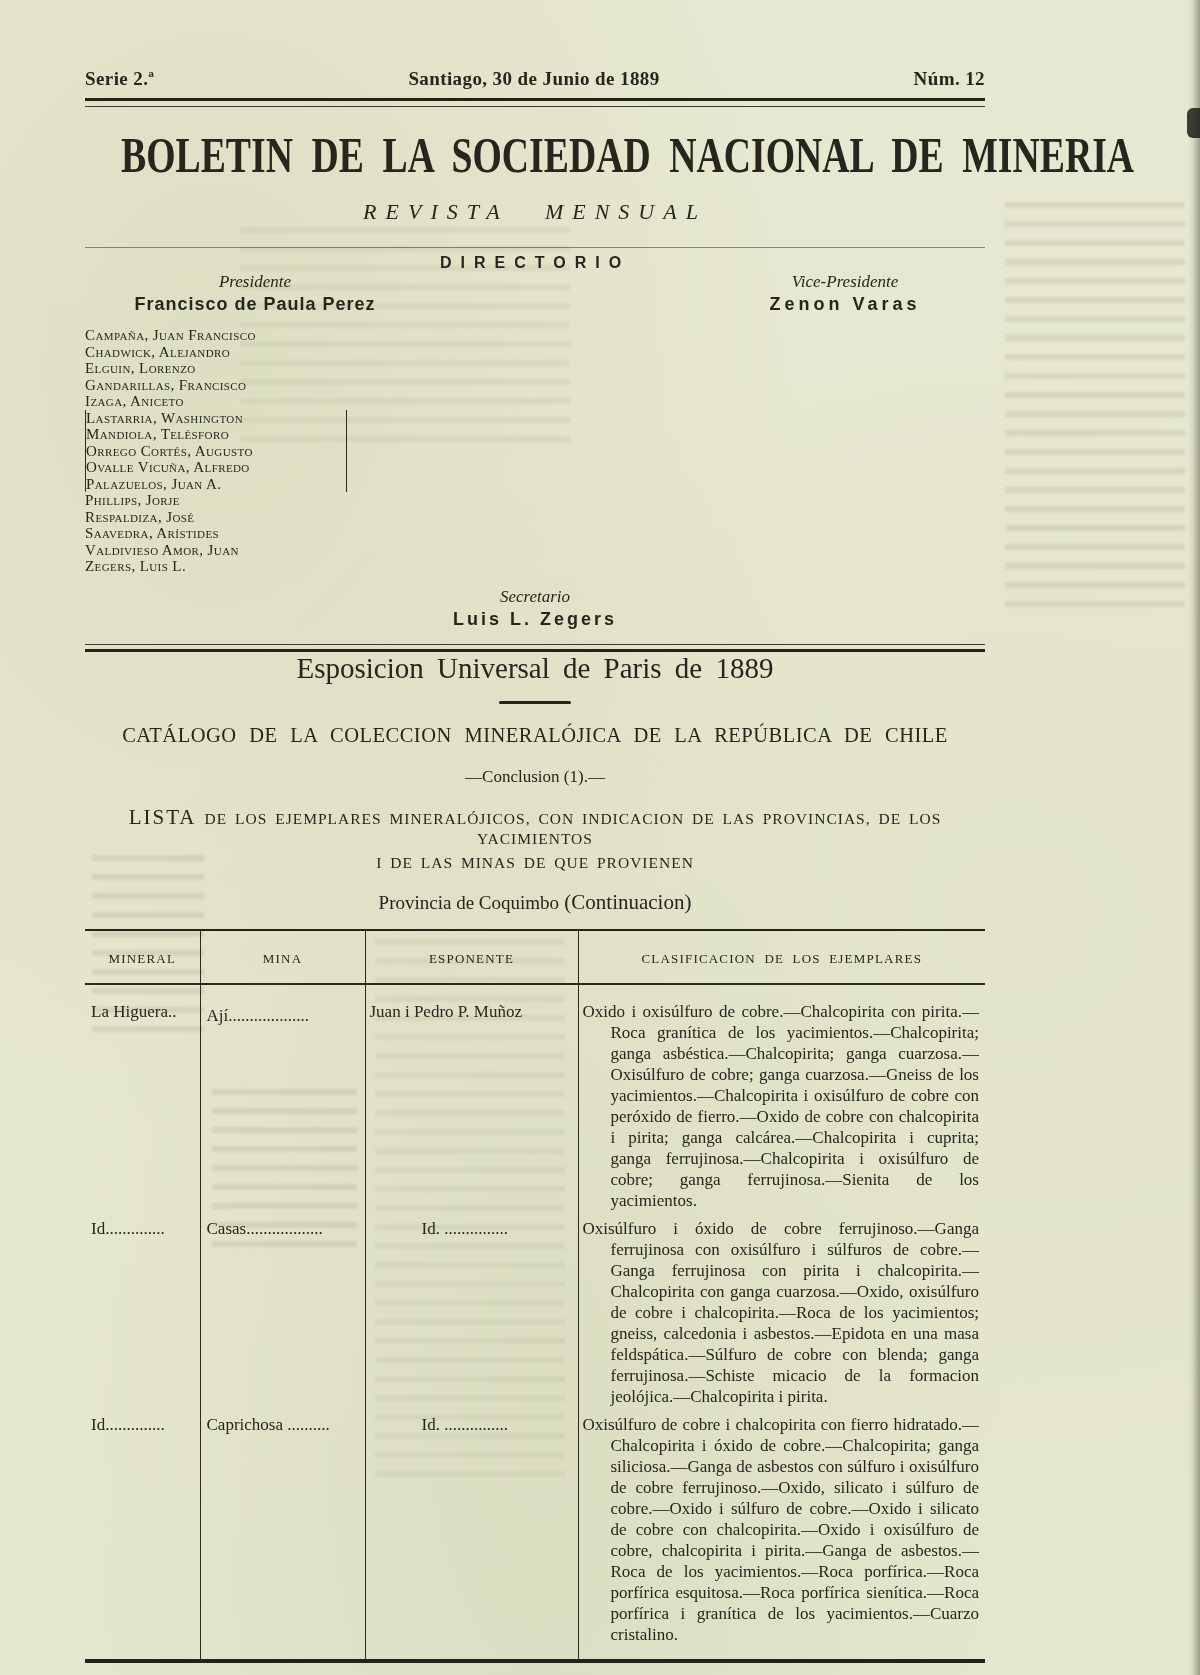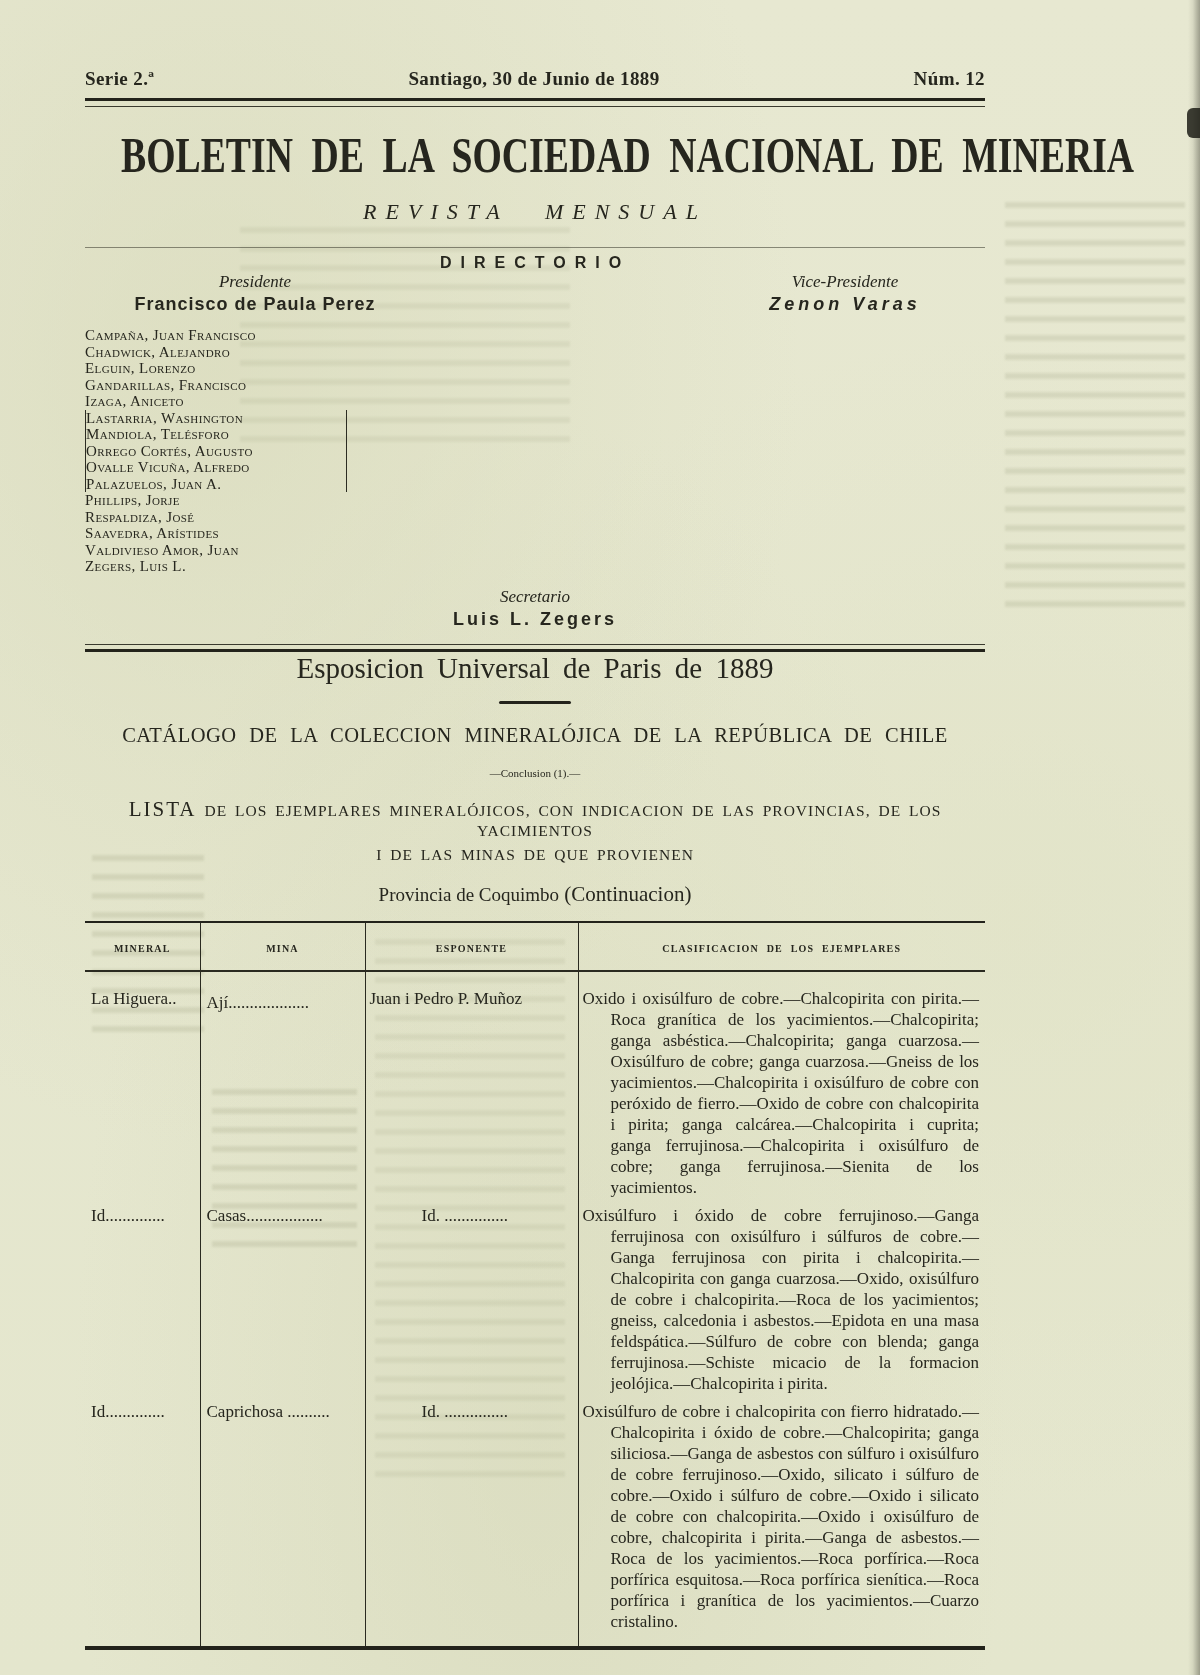--- a/index.html
+++ b/index.html
@@ -30,52 +30,52 @@
   .directorio-heading{margin-top:6px; text-align:center;
     font-family:"Liberation Sans","DejaVu Sans",sans-serif; font-weight:bold;
     font-size:16px; letter-spacing:9px;}
   .officers{display:flex; margin-top:0px;}
   .officer{width:50%; text-align:center;}
   .officer.pres{transform:translateX(-55px);}
   .officer.vice{transform:translateX(85px);}
   .officer .role{font-style:italic; font-size:17px;}
   .officer .name{font-family:"Liberation Sans","DejaVu Sans",sans-serif; font-weight:bold;
     font-size:18px; margin-top:2px; letter-spacing:1px;}
-  .officer.vice .name{letter-spacing:4px;font-style:italic;}
+  .officer.vice .name{letter-spacing:4px;}
 
   .members{display:flex; margin-top:12px; font-size:15px;flex-direction:column;}
   .members ul{list-style:none; margin:0; padding:0; font-variant:small-caps;
     letter-spacing:.4px; line-height:16.5px;}
   .mcol1{width:342px; padding-left:50px; box-sizing:border-box;}
   .mcol2{width:262px; padding-left:20px; box-sizing:border-box;
     border-left:1.5px solid #2c2c22; border-right:1.5px solid #2c2c22;}
   .mcol3{flex:1; padding-left:62px; box-sizing:border-box;}
 
   .secretario{text-align:center; margin-top:12px;}
   .secretario .role{font-style:italic; font-size:17px;}
   .secretario .name{font-family:"Liberation Sans","DejaVu Sans",sans-serif; font-weight:bold;
     font-size:18px; letter-spacing:3px; margin-top:2px;}
 
   .rule-double-bottom{margin-top:14px; height:4px; border-top:1.5px solid #3a3a2e; border-bottom:3.5px solid #23231b;}
 
   .article-heading{text-align:center; font-size:29px; font-weight:normal; word-spacing:6px;}
   .article-divider{margin:16px auto 0; width:72px; height:3.5px; background:#23231b; border-radius:2px;}
   .article-subheading{margin-top:20px; text-align:center; font-size:20.5px; letter-spacing:.5px; word-spacing:7px;}
-  .conclusion{margin-top:20px; text-align:center; font-size:11px;}
+  .conclusion{margin-top:20px; text-align:center; font-size:17px;}
 
   .list-title{margin-top:18px; text-align:center; font-size:15.5px; letter-spacing:1px; word-spacing:3px;}
   .list-title .lead{font-size:21px; letter-spacing:2px; margin-right:8px;}
   .list-title .line2{margin-top:6px;}
 
   .province{margin-top:18px; text-align:center; font-size:21px;}
   .province .bold{font-weight:normal; font-size:19px;}
 
   table.catalog{margin-top:14px; width:900px; border-collapse:collapse; table-layout:fixed;
     border-top:2.5px solid #23231b; border-bottom:4px solid #23231b;}
-  table.catalog thead th{font-size:10px; font-weight:bold; letter-spacing:1.2px; word-spacing:4px;
+  table.catalog thead th{font-size:13px; font-weight:normal; letter-spacing:1.2px; word-spacing:4px;
     padding:20px 4px 16px; text-align:center; border-bottom:2px solid #2a2a20;}
   table.catalog tbody td{vertical-align:top; font-size:17px; line-height:21px;}
   .col-b{border-left:1.6px solid #2a2a20;}
   td.mineral{padding:16px 2px 0 6px;}
   td.mina{padding:20px 2px 0 6px;margin-top:9px;}
   td.esponente{padding:16px 2px 0 4px;}
   td.esponente.indent{padding-left:56px;}
   td.clasif{padding:16px 6px 0 4px; text-align:justify;}
   td.clasif .hang{display:block; padding-left:28px; text-indent:-28px;}
   tr.r2 td, tr.r3 td{padding-top:7px;}

